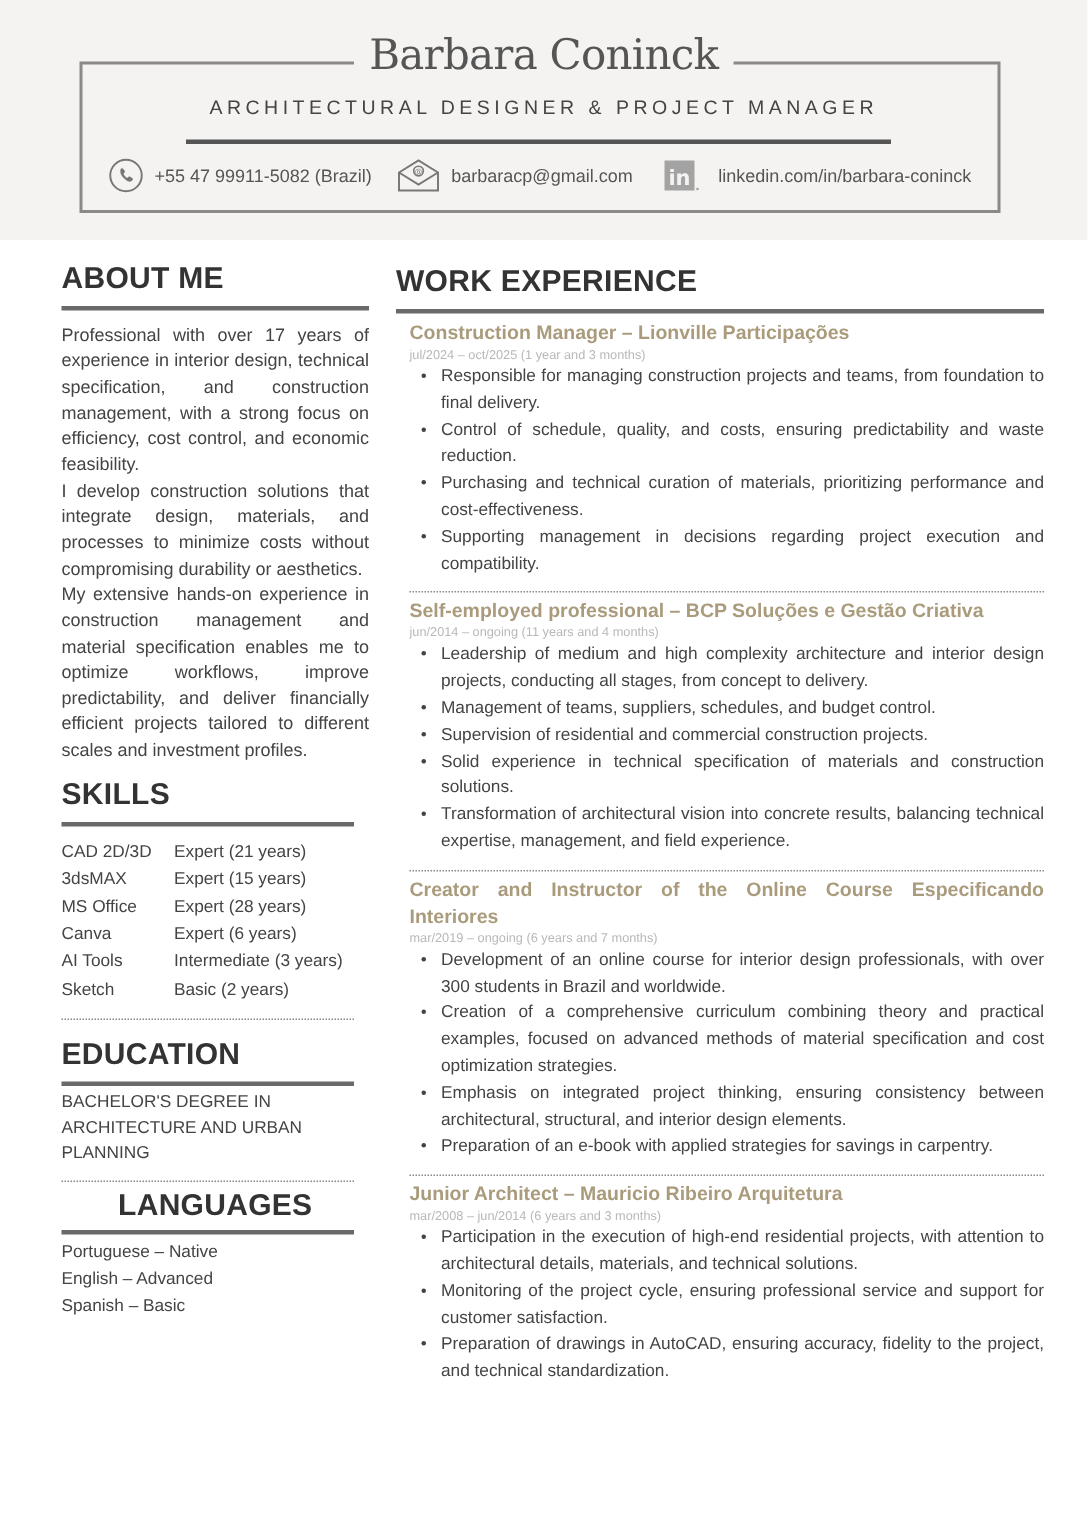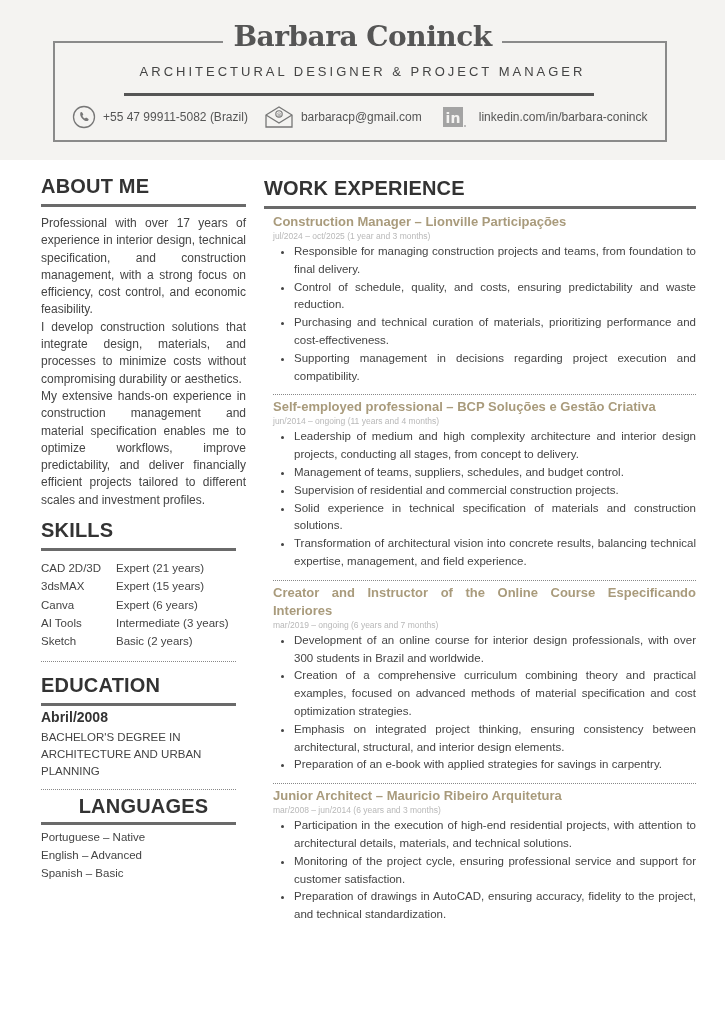--- a/index.html
+++ b/index.html
@@ -1,20 +1,20 @@
 <!DOCTYPE html>
 <html><head>
 <meta charset="utf-8">
 <style>
   html, body { margin:0; padding:0; }
   body { width:725px; height:1024px; background:#ffffff; font-family:"Liberation Sans", sans-serif; color:#3a3a3a; position:relative; overflow:hidden; }
   .header-band { position:absolute; left:0; top:0; width:725px; height:160px; background:#f4f3f1; }
   .header-box { position:absolute; left:53px; top:41px; width:614px; height:101px; border:2px solid #8a8a8a; box-sizing:border-box; }
   .name { position:absolute; left:0; top:20px; width:725px; text-align:center; }
-  .name span { display:inline-block; background:#f4f3f1; padding:0 10px; font-family:"DejaVu Serif", serif; font-size:28px; color:#555; letter-spacing:-0.5px; font-weight:700; }
+  .name span { display:inline-block; background:#f4f3f1; padding:0 10px; font-family:"DejaVu Serif", serif; font-size:28px; color:#555; letter-spacing:-0.5px; font-weight:400; }
   .subtitle { position:absolute; left:0; top:64px; width:725px; text-align:center; font-size:13px; letter-spacing:3px; color:#444; }
   .header-rule { position:absolute; left:124px; top:93px; width:470px; height:3px; background:#555; }
   .contacts { position:absolute; left:72px; top:103px; height:28px; display:flex; align-items:center; font-size:12px; color:#555; }
   .contact { display:flex; align-items:center; margin-right:14px; }
   .contact .ic { margin-right:7px; display:flex; align-items:center; }
 
   .col-left { position:absolute; left:41px; top:175px; width:205px; }
   .col-right { position:absolute; left:264px; top:177px; width:432px; }
 
   .sec-title { font-size:20px; color:#333; margin:0; padding-bottom:6px; letter-spacing:0.2px; }
@@ -96,38 +96,41 @@
     <div class="sec-rule short"></div>
     <div class="skill-row">
         <span class="k">CAD 2D/3D</span>
         <span>Expert (21 years)</span>
       </div>
     <div class="skill-row">
         <span class="k">3dsMAX</span>
         <span>Expert (15 years)</span>
       </div>
     <div class="skill-row">
+        <span class="k">MS Office</span>
+        <span>Expert (28 years)</span>
+      </div>
+    <div class="skill-row">
         <span class="k">Canva</span>
         <span>Expert (6 years)</span>
       </div>
     <div class="skill-row">
         <span class="k">AI Tools</span>
         <span>Intermediate (3 years)</span>
       </div>
     <div class="skill-row">
         <span class="k">Sketch</span>
         <span>Basic (2 years)</span>
       </div>
     <div class="dotted" style="width:195px;margin-top:10px;margin-bottom:12px;"></div>
   </section>
 
   <section>
     <h2 class="sec-title">EDUCATION</h2>
     <div class="sec-rule short" style="margin-bottom:3px;"></div>
-    <div class="edu-date">Abril/2008</div>
     <div class="edu-text" style="width:175px;">BACHELOR'S DEGREE IN ARCHITECTURE AND URBAN PLANNING</div>
     <div class="dotted" style="width:195px;margin-top:9px;margin-bottom:5px;"></div>
   </section>
 
   <section>
     <h2 class="sec-title" style="padding-bottom:4px;text-align:center;">LANGUAGES</h2>
     <div class="sec-rule short" style="margin-bottom:3px;"></div>
     <div class="lang-row">Portuguese – Native</div>
     <div class="lang-row">English – Advanced</div>
     <div class="lang-row">Spanish – Basic</div>

